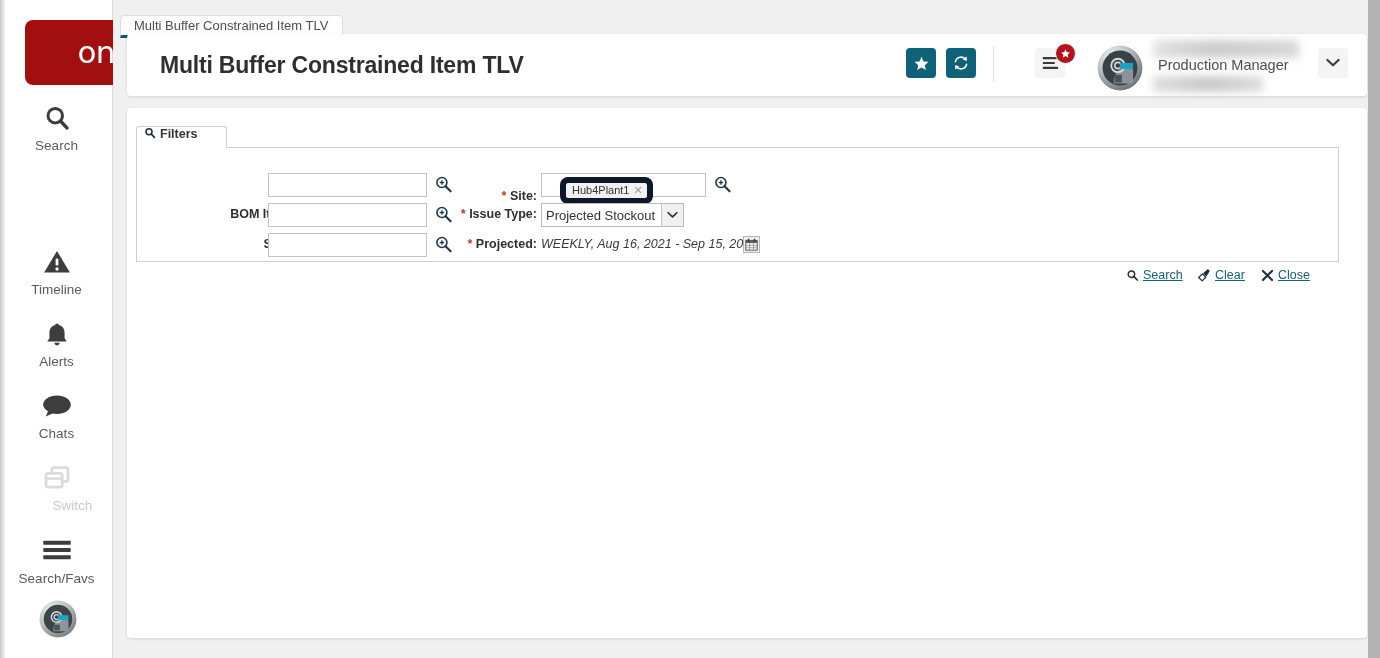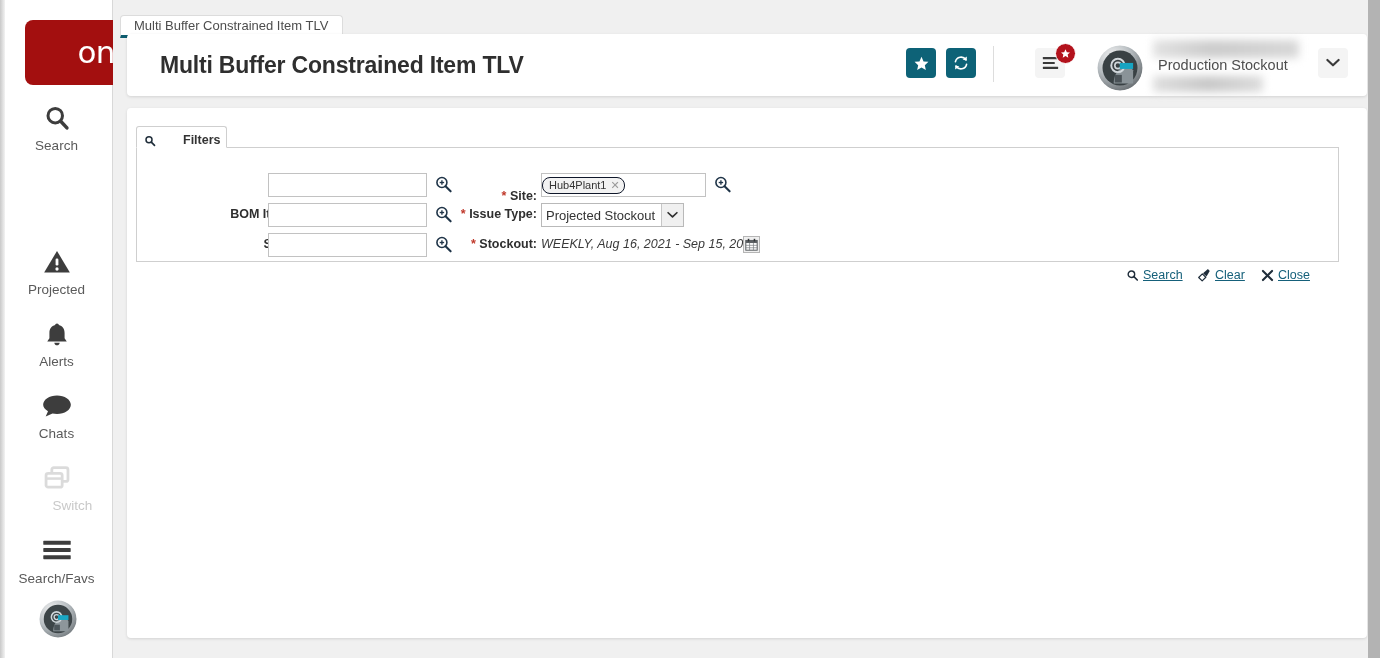--- a/index.html
+++ b/index.html
@@ -206,25 +206,24 @@
   }
   #filters-tab {
     position: absolute; left: 9px; top: 40px;
     width: 91px; height: 22px;
     margin-top: -22px;
     background: #ffffff;
     border: 1px solid #cfcfcf;
     border-bottom: 1px solid #ffffff;
     border-top-left-radius: 3px; border-top-right-radius: 3px;
     box-sizing: border-box;
-    display: flex; align-items: flex-end;
+    display: flex; align-items: flex-start;
     padding-left: 7px;
     cursor: pointer;
     z-index: 3;
-    gap: 23px;
   }
   #filters-tab .t {
     font-size: 12.5px;
     font-weight: bold;
     color: #333;
     margin-left: 4px;
   }
   .tab-line {
     position: absolute; left: 100px; top: 39px;
     width: 1112px; height: 1px;
@@ -249,27 +248,27 @@
     font-family: "Liberation Sans", sans-serif;
     font-size: 12.5px;
     color: #333;
     padding: 0 4px;
     outline: none;
   }
   .zoomico { position: absolute; cursor: pointer; }
   .chip {
     display: inline-flex; align-items: center;
     height: 15px;
-    border: 1px solid #0f172a;
+    border: 6px solid #0f172a;
     border-radius: 8px;
     background: #f2f2f2;
     padding: 0 4px 0 6px;
     font-size: 11px;
     color: #333;
-    margin: 3px 0 0 0;
+    margin: 3px 0 0 18px;
     line-height: 15px;
     white-space: nowrap;
   }
   .chip .x {
     margin-left: 4px;
     color: #9a9a9a;
     font-size: 11px;
     cursor: pointer;
   }
   .fselect {
@@ -348,21 +347,21 @@
 
 
     <div class="nav-item" style="top:248px">
       <span class="ico">
         <svg width="28" height="28" viewBox="0 0 24 24">
             <path d="M12 2.5 L23 21 L1 21 Z" fill="#3d3d3d"></path>
             <rect x="10.8" y="9" width="2.4" height="6" fill="#ffffff" rx="1"></rect>
             <circle cx="12" cy="18" r="1.4" fill="#ffffff"></circle>
           </svg>
       </span>
-      <span class="lbl">Projected</span>
+      <span class="lbl">Timeline</span>
     </div>
 
     <div class="nav-item" style="top:392px">
       <span class="ico">
         <svg width="30" height="28" viewBox="0 0 26 22">
             <path d="M13 2 C19.6 2 25 5.6 25 10 C25 14.4 19.6 18 13 18 C11.6 18 10.3 17.85 9.1 17.57 L3.2 20.2 L5.2 15.6 C2.6 14.1 1 12.2 1 10 C1 5.6 6.4 2 13 2 Z" fill="#3d3d3d"></path>
           </svg>
       </span>
       <span class="lbl">Chats</span>
     </div>
@@ -477,21 +476,21 @@
           <circle cx="20" cy="20" r="15.2" fill="#394144"></circle>
           <path d="M14.5 33.5 C14.5 26 18 21.8 22 19.8 C26.2 17.8 29.4 19 31.4 22 L31.4 33.5 Z" fill="#8a9398"></path>
           <circle cx="18.2" cy="17.8" r="5.8" fill="none" stroke="#d2d8dc" stroke-width="1.7"></circle>
           <circle cx="18.2" cy="17.8" r="2.7" fill="none" stroke="#d2d8dc" stroke-width="1.4"></circle>
           <rect x="19.8" y="15.6" width="11.6" height="5.2" fill="#17a4c2"></rect>
           <rect x="15.4" y="26" width="6.2" height="6.6" fill="#4a5257"></rect>
         </svg>
       </div>
 
       <div class="redact" id="redact-top"></div>
-      <div id="user-role">Production Stockout</div>
+      <div id="user-role">Production Manager</div>
       <div class="redact" id="redact-bot"></div>
 
       <div id="user-caret">
         <svg width="14" height="10" viewBox="0 0 16 11">
             <path d="M1.6 2 L8 8.2 L14.4 2" fill="none" stroke="#3a3a3a" stroke-width="2.4" stroke-linecap="round" stroke-linejoin="round"></path>
           </svg>
       </div>
     </div>
 
     <div id="contentcard">
@@ -578,21 +577,21 @@
                 <circle cx="10" cy="9.5" r="6.3"></circle>
                 <line x1="14.6" y1="14.2" x2="21" y2="20.6" stroke-linecap="round" stroke-width="2.6"></line>
                 <line x1="7.2" y1="9.5" x2="12.8" y2="9.5" stroke-width="1.7"></line>
                 <line x1="10" y1="6.7" x2="10" y2="12.3" stroke-width="1.7"></line>
               </g>
             </svg>
         </span>
 
         <div class="flabel" style="left:295px; top:83px; width:105px;">
           <span class="req">*</span>
-          <span>Stockout:</span>
+          <span>Projected:</span>
         </div>
         <div class="ftextval" style="left:404px; top:83px;">WEEKLY, Aug 16, 2021 - Sep 15, 2021</div>
         <div class="calbtn" style="left:606px; top:88px;">
           <svg width="13" height="13" viewBox="0 0 16 16">
             <rect x="1" y="3" width="14" height="12" fill="#ffffff" stroke="#55595c" stroke-width="1.2"></rect>
             <rect x="1" y="3" width="14" height="3.2" fill="#5c6063"></rect>
             <rect x="3.4" y="1" width="1.9" height="3.2" fill="#2f3234"></rect>
             <rect x="10.7" y="1" width="1.9" height="3.2" fill="#2f3234"></rect>
             <g stroke="#7b7f82" stroke-width="0.9">
               <line x1="1" y1="9" x2="15" y2="9"></line>

